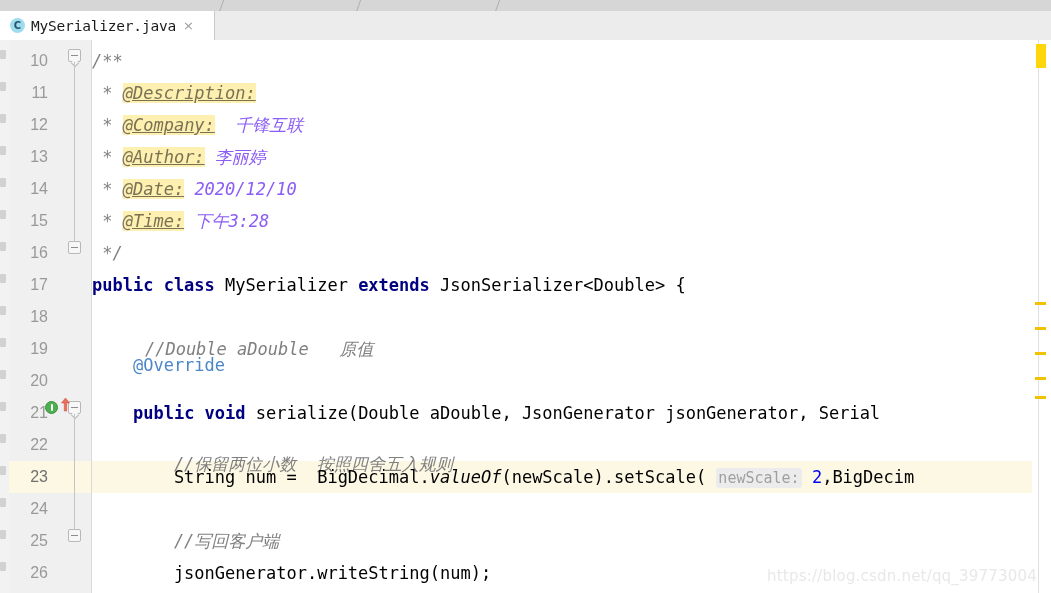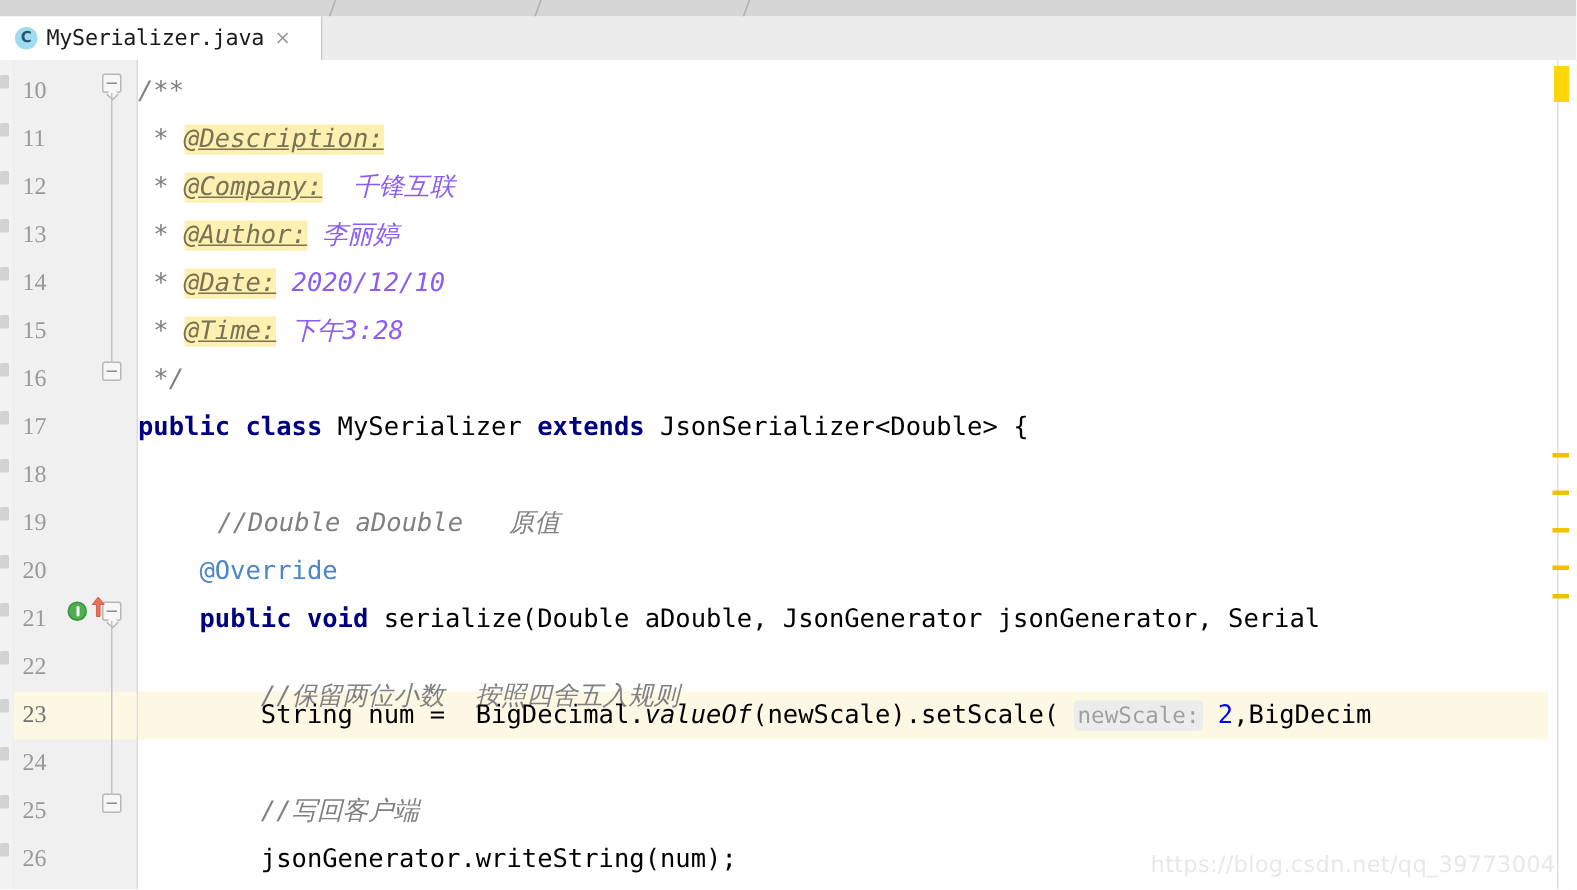--- a/index.html
+++ b/index.html
@@ -120,26 +120,26 @@
   .gutter-sep {
     position: absolute;
     left: 91px; top: 0;
     width: 1px; height: 553px;
     background: #dadada;
   }
   .lnum {
     position: absolute;
     left: 0;
     width: 48px;
-    font-family: Liberation Serif, serif;
+    text-align: right;
+    font-family: Liberation Sans, sans-serif;
     font-size: 16px;
     color: #999999;
     line-height: 32px;
     height: 32px;
-    padding-left: 15px;
   }
   .lnum.active {
     color: #707070;
   }
   .gutter-hl {
     position: absolute;
     left: 9px;
     width: 82px;
     height: 32px;
     background: #fcf8e4;
@@ -371,21 +371,21 @@
           <div class="line" style="top: 5px;"><span class="jdoc">/**</span></div>
           <div class="line" style="top: 37px;"><span class="jdoc"> * </span><span class="jtag">@Description:</span></div>
           <div class="line" style="top: 69px;"><span class="jdoc"> * </span><span class="jtag">@Company:</span><span class="jval">  千锋互联</span></div>
           <div class="line" style="top: 101px; text-align: right;"><span class="jdoc"> * </span><span class="jtag">@Author:</span><span class="jval"> 李丽婷</span></div>
           <div class="line" style="top: 133px;"><span class="jdoc"> * </span><span class="jtag">@Date:</span><span class="jval"> 2020/12/10</span></div>
           <div class="line" style="top: 165px;"><span class="jdoc"> * </span><span class="jtag">@Time:</span><span class="jval"> 下午3:28</span></div>
           <div class="line" style="top: 197px;"><span class="jdoc"> */</span></div>
           <div class="line" style="top: 229px;"><span class="kw">public class </span><span class="ident">MySerializer </span><span class="kw">extends </span><span class="ident">JsonSerializer&lt;Double&gt; {</span></div>
           <div class="line" style="top: 261px;"></div>
           <div class="line" style="top: 293px; padding-left: 12px;"><span class="cmt">    //Double aDouble   原值</span></div>
-          <div class="line" style="top: 325px;"><span class="anno">    @Override</span></div>
+          <div class="line" style="top: 309px;"><span class="anno">    @Override</span></div>
           <div class="line" style="top: 357px;"><span class="ident">    </span><span class="kw">public void </span><span class="ident">serialize(Double aDouble, JsonGenerator jsonGenerator, Serial</span></div>
           <div class="line" style="top: 408px;"><span class="cmt">        //保留两位小数  按照四舍五入规则</span></div>
           <div class="line" style="top: 421px;"><span class="ident">        String num =  BigDecimal.</span><span class="static">valueOf</span><span class="ident">(newScale).setScale( </span><span class="hint">newScale:</span><span class="ident"> </span><span class="num">2</span><span class="ident">,BigDecim</span></div>
           <div class="line" style="top: 453px;"></div>
           <div class="line" style="top: 485px;"><span class="cmt">        //写回客户端</span></div>
           <div class="line" style="top: 517px;"><span class="ident">        jsonGenerator.writeString(num);</span></div>
           <div class="line" style="top: 549px;"></div>
         </div>
     </div>
 

